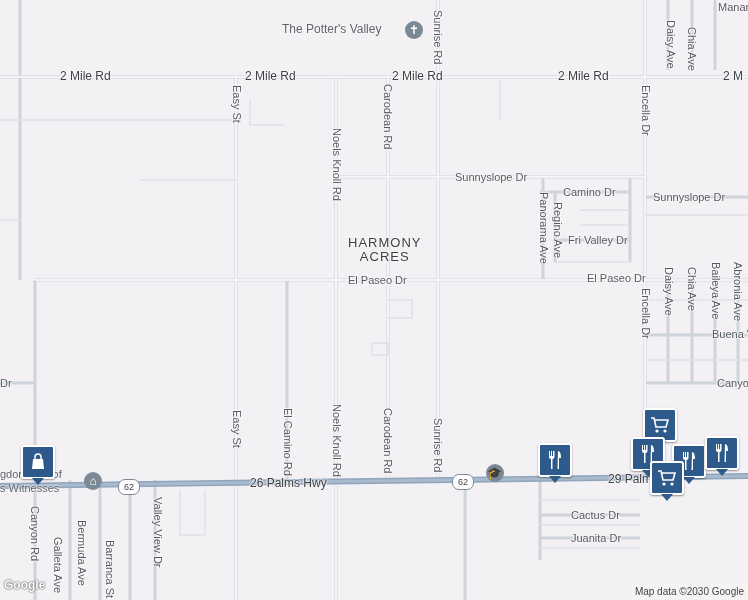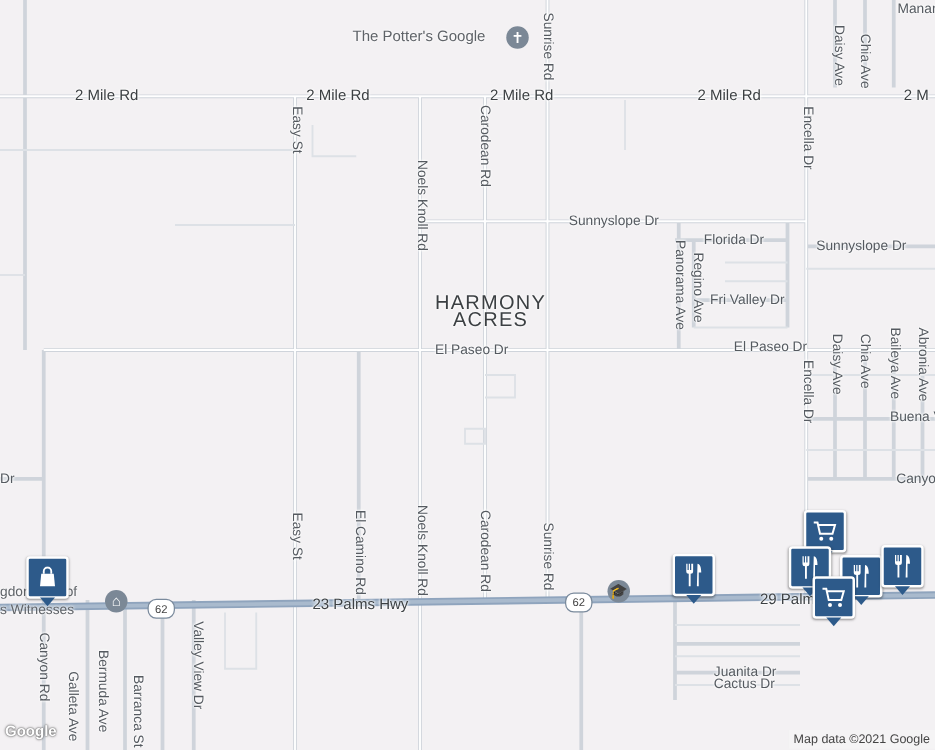--- a/index.html
+++ b/index.html
@@ -3,21 +3,21 @@
 <meta charset="utf-8">
 <style>
   html, body { margin: 0; padding: 0; }
   body { width: 748px; height: 600px; overflow: hidden; background: #f3f1f3; font-family: "Liberation Sans", sans-serif; }
   #map { position: relative; width: 748px; height: 600px; background: #f3f1f3; overflow: hidden; }
   #roads { position: absolute; left: 0; top: 0; }
   .lbl { position: absolute; font-size: 11px; color: #555a60; white-space: nowrap; line-height: 1; text-shadow: 0 0 2px #fff, 0 0 2px #fff, 0 0 3px #fff; }
   .lbl.v { transform-origin: 0 0; transform: rotate(90deg); }
   .lbl.big { font-size: 12px; color: #3c4043; }
   .poi-lbl { position: absolute; font-size: 12px; color: #5f6368; white-space: nowrap; text-shadow: 0 0 2px #fff, 0 0 3px #fff; }
-  .area { position: absolute; font-size: 16px; letter-spacing: 1px; color: #3c4043; text-align: center; line-height: 14px; text-shadow: 0 0 2px #fff, 0 0 3px #fff; }
+  .area { position: absolute; font-size: 13px; letter-spacing: 1px; color: #3c4043; text-align: center; line-height: 14px; text-shadow: 0 0 2px #fff, 0 0 3px #fff; }
   .shield { position: absolute; width: 20px; height: 14px; border: 1.5px solid #7a8a9c; border-radius: 7px; background: #fff; font-size: 9px; color: #444; text-align: center; line-height: 14px; }
   .marker { position: absolute; width: 30px; height: 30px; background: #2d5a8a; border: 2px solid #fff; border-radius: 3px; box-shadow: 0 1px 2px rgba(0,0,0,.4); color: #fff; display: flex; align-items: center; justify-content: center; }
   .marker::after { content: ""; position: absolute; left: 50%; bottom: -8px; margin-left: -6px; border-left: 6px solid transparent; border-right: 6px solid transparent; border-top: 7px solid #2d5a8a; }
   .poi-dot { position: absolute; width: 18px; height: 18px; border-radius: 50%; background: #7b8896; color: #fff; font-size: 12px; text-align: center; line-height: 18px; }
   .google { position: absolute; left: 4px; top: 578px; font-size: 12px; font-weight: bold; color: #fff; text-shadow: 0 0 2px #555, 0 0 1px #555; }
   .attrib { position: absolute; right: 0; top: 584px; background: rgba(245,245,245,.85); font-size: 10px; color: #444; padding: 2px 4px; }
 </style>
 </head>
 <body>
 
@@ -90,49 +90,49 @@
       <path d="M540 500 H640"></path>
       <path d="M540 525 H640"></path>
       <path d="M540 548 H640"></path>
       <path d="M0 220 H20"></path>
     </g>
 
     <line x1="0" y1="486" x2="748" y2="476" stroke="#8fa4bd" stroke-width="6"></line>
     <line x1="0" y1="486" x2="748" y2="476" stroke="#a9bacd" stroke-width="3"></line>
   </svg>
 
-  <div class="poi-lbl" style="left:282px;top:22px;">The Potter's Google</div>
+  <div class="poi-lbl" style="left:282px;top:22px;">The Potter's Valley</div>
   <div class="poi-dot" style="left:405px;top:21px;">✝</div>
   <div class="poi-lbl" style="left:0px;top:468px;font-size:11px;">gdom Hall of</div>
   <div class="poi-lbl" style="left:0px;top:482px;font-size:11px;">s Witnesses</div>
   <div class="poi-dot" style="left:84px;top:472px;">⌂</div>
   <div class="poi-dot" style="left:486px;top:464px;">🎓</div>
 
   <div class="area" style="left:348px;top:236px;">
     <div>HARMONY</div>
     <div>ACRES</div>
   </div>
 
   <div class="lbl big" style="left:60px;top:70px;">2 Mile Rd</div>
   <div class="lbl big" style="left:245px;top:70px;">2 Mile Rd</div>
   <div class="lbl big" style="left:392px;top:70px;">2 Mile Rd</div>
   <div class="lbl big" style="left:558px;top:70px;">2 Mile Rd</div>
   <div class="lbl big" style="left:723px;top:70px;">2 M</div>
   <div class="lbl" style="left:455px;top:172px;">Sunnyslope Dr</div>
-  <div class="lbl" style="left:563px;top:187px;">Florida Dr</div>
+  <div class="lbl" style="left:563px;top:187px;">Camino Dr</div>
   <div class="lbl" style="left:653px;top:192px;">Sunnyslope Dr</div>
   <div class="lbl" style="left:568px;top:235px;">Fri Valley Dr</div>
   <div class="lbl" style="left:348px;top:275px;">El Paseo Dr</div>
   <div class="lbl" style="left:587px;top:273px;">El Paseo Dr</div>
   <div class="lbl" style="left:712px;top:329px;">Buena V</div>
   <div class="lbl" style="left:717px;top:378px;">Canyon</div>
   <div class="lbl" style="left:0px;top:378px;">Dr</div>
-  <div class="lbl big" style="left:250px;top:477px;">23 Palms Hwy</div>
+  <div class="lbl big" style="left:250px;top:477px;">26 Palms Hwy</div>
   <div class="lbl big" style="left:608px;top:473px;">29 Palm</div>
-  <div class="lbl" style="left:571px;top:510px;margin-top:32px;">Cactus Dr</div>
+  <div class="lbl" style="left:571px;top:510px;">Cactus Dr</div>
   <div class="lbl" style="left:571px;top:533px;">Juanita Dr</div>
   <div class="lbl" style="left:718px;top:2px;">Manar</div>
 
   <div class="lbl v" style="left:242px;top:85px;">Easy St</div>
   <div class="lbl v" style="left:342px;top:128px;">Noels Knoll Rd</div>
   <div class="lbl v" style="left:393px;top:84px;">Carodean Rd</div>
   <div class="lbl v" style="left:443px;top:10px;">Sunrise Rd</div>
   <div class="lbl v" style="left:676px;top:20px;">Daisy Ave</div>
   <div class="lbl v" style="left:697px;top:27px;">Chia Ave</div>
   <div class="lbl v" style="left:651px;top:85px;">Encella Dr</div>
@@ -196,14 +196,14 @@
   </div>
   <div class="marker" style="left:650px;top:461px;">
     <svg width="20" height="18" viewBox="0 0 20 18">
         <path d="M1 2h3l2 9h10l2-7H5" stroke="#fff" stroke-width="1.6" fill="none"></path>
         <circle cx="7" cy="15" r="1.6" fill="#fff"></circle>
         <circle cx="15" cy="15" r="1.6" fill="#fff"></circle>
       </svg>
   </div>
 
   <div class="google">Google</div>
-  <div class="attrib">Map data ©2021 Google</div>
+  <div class="attrib">Map data ©2030 Google</div>
 </div>
 
 </body></html>

